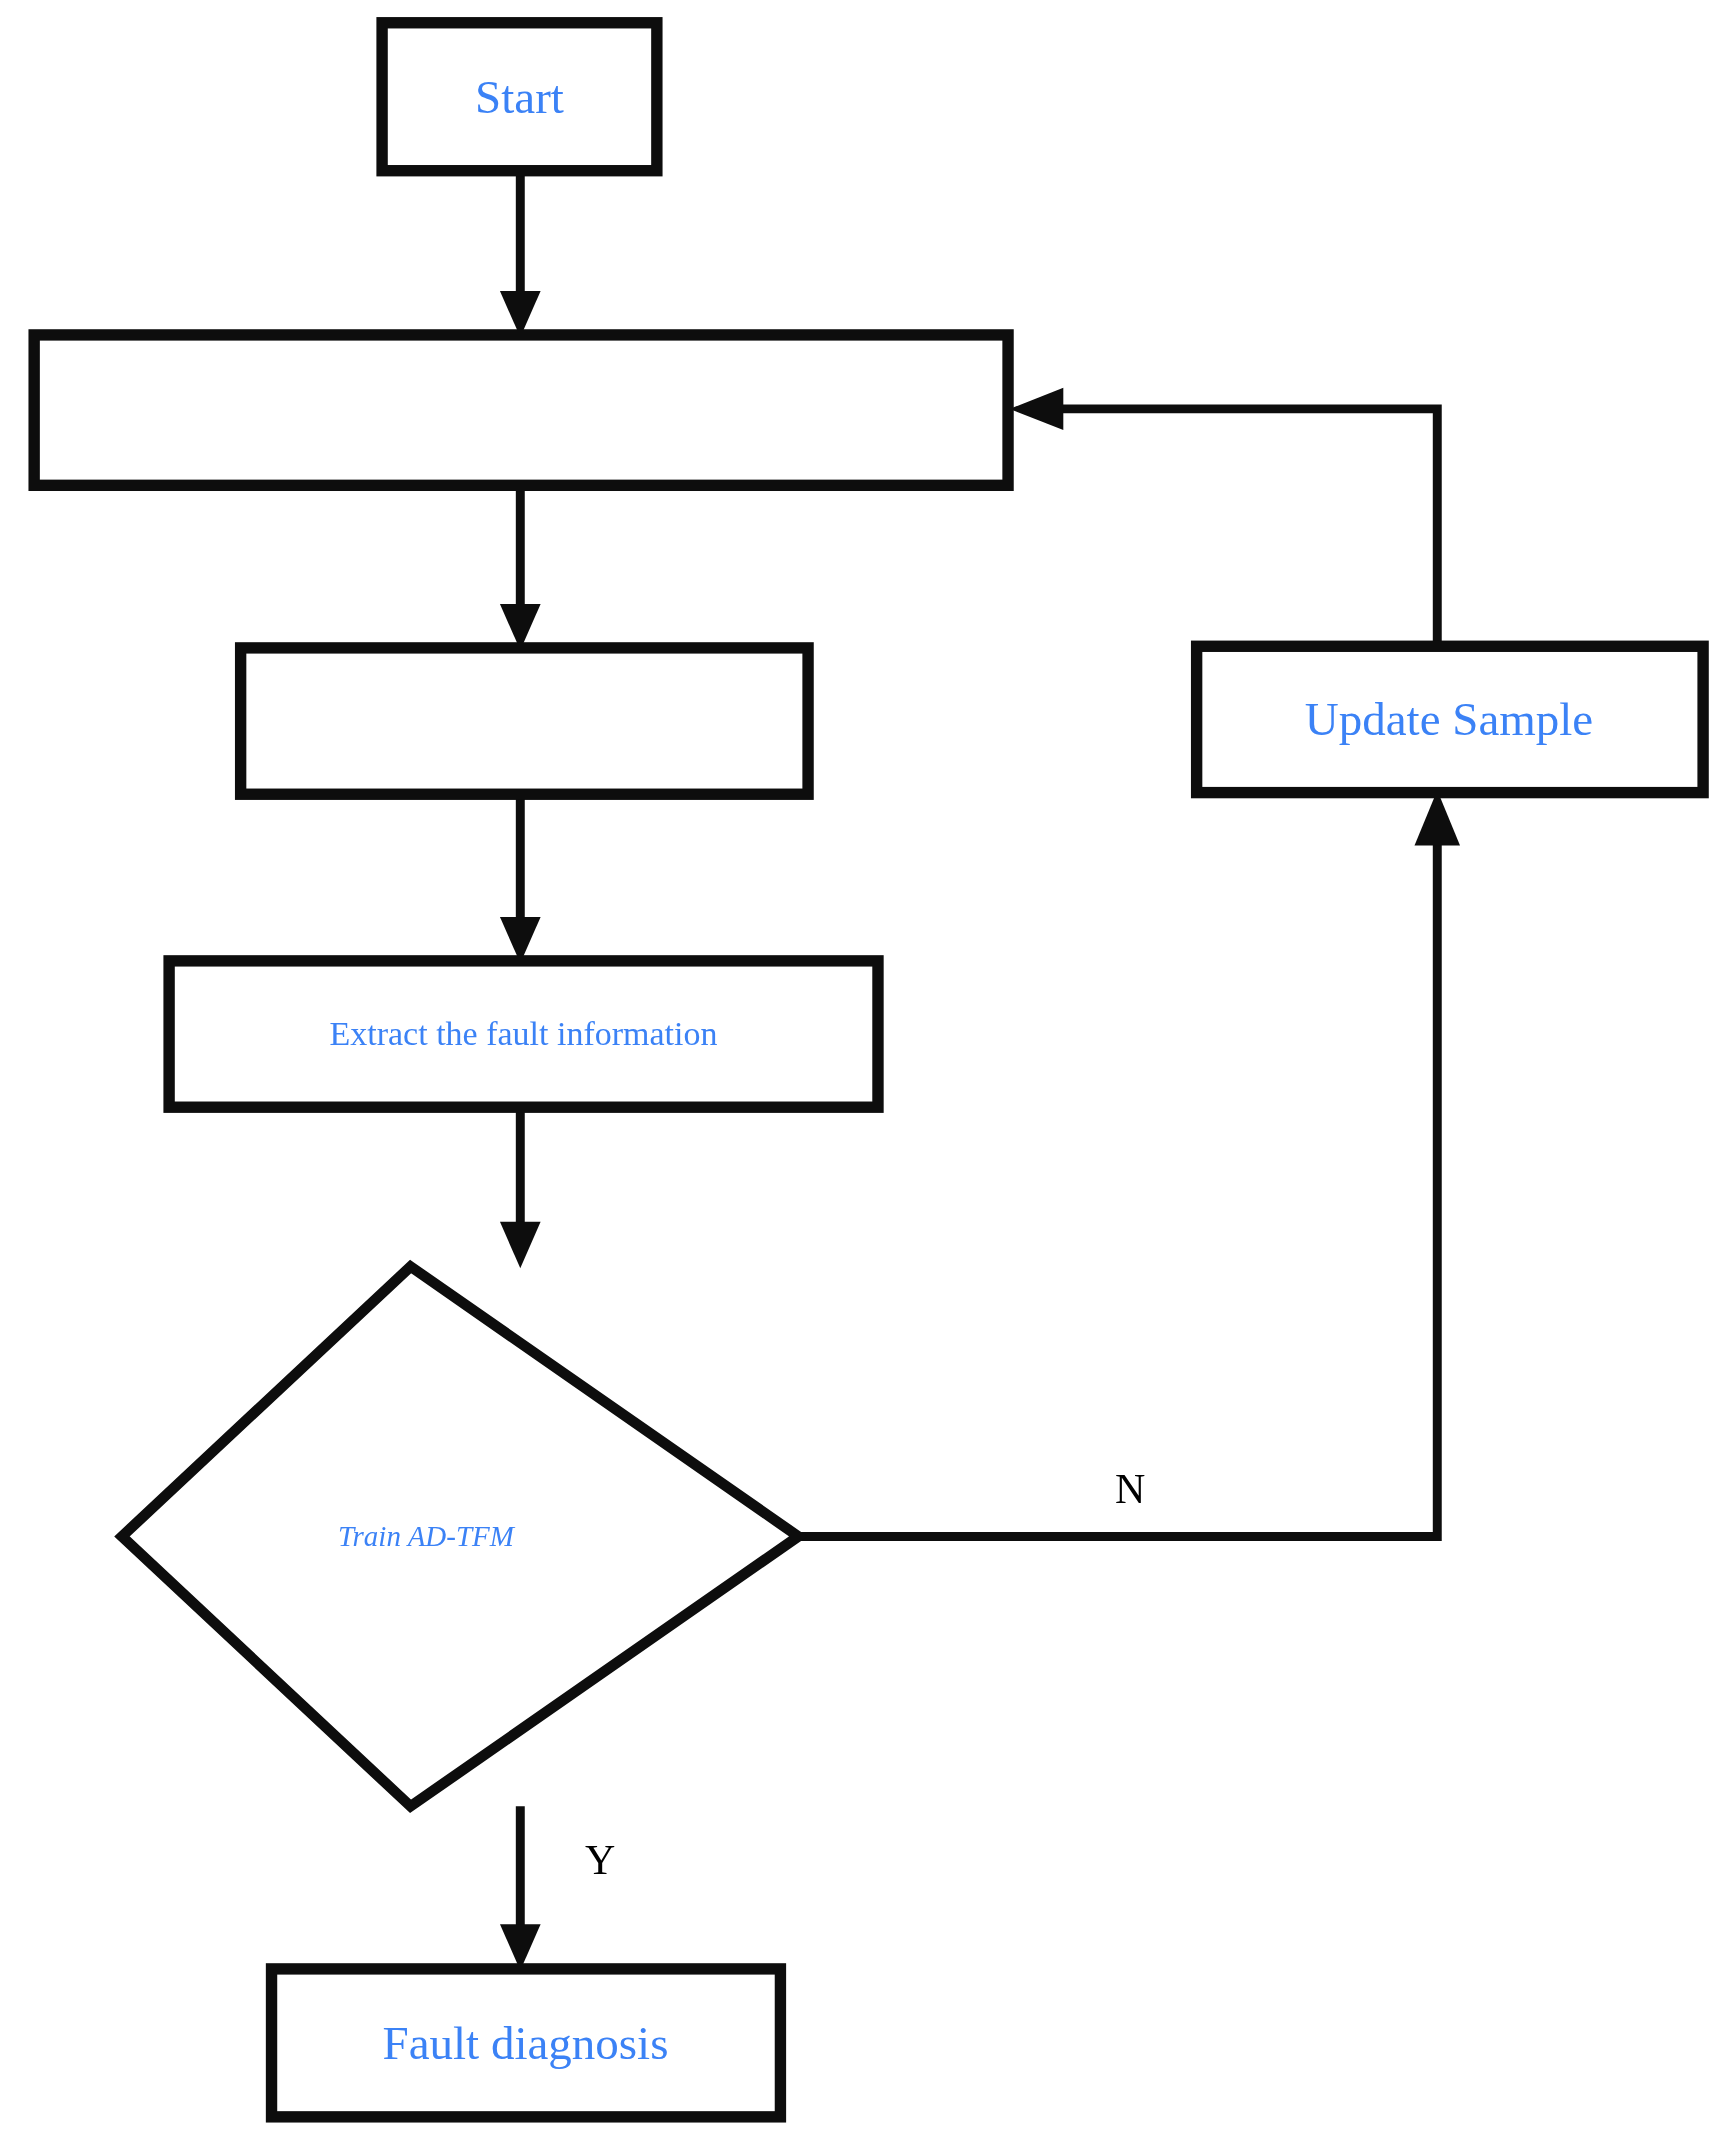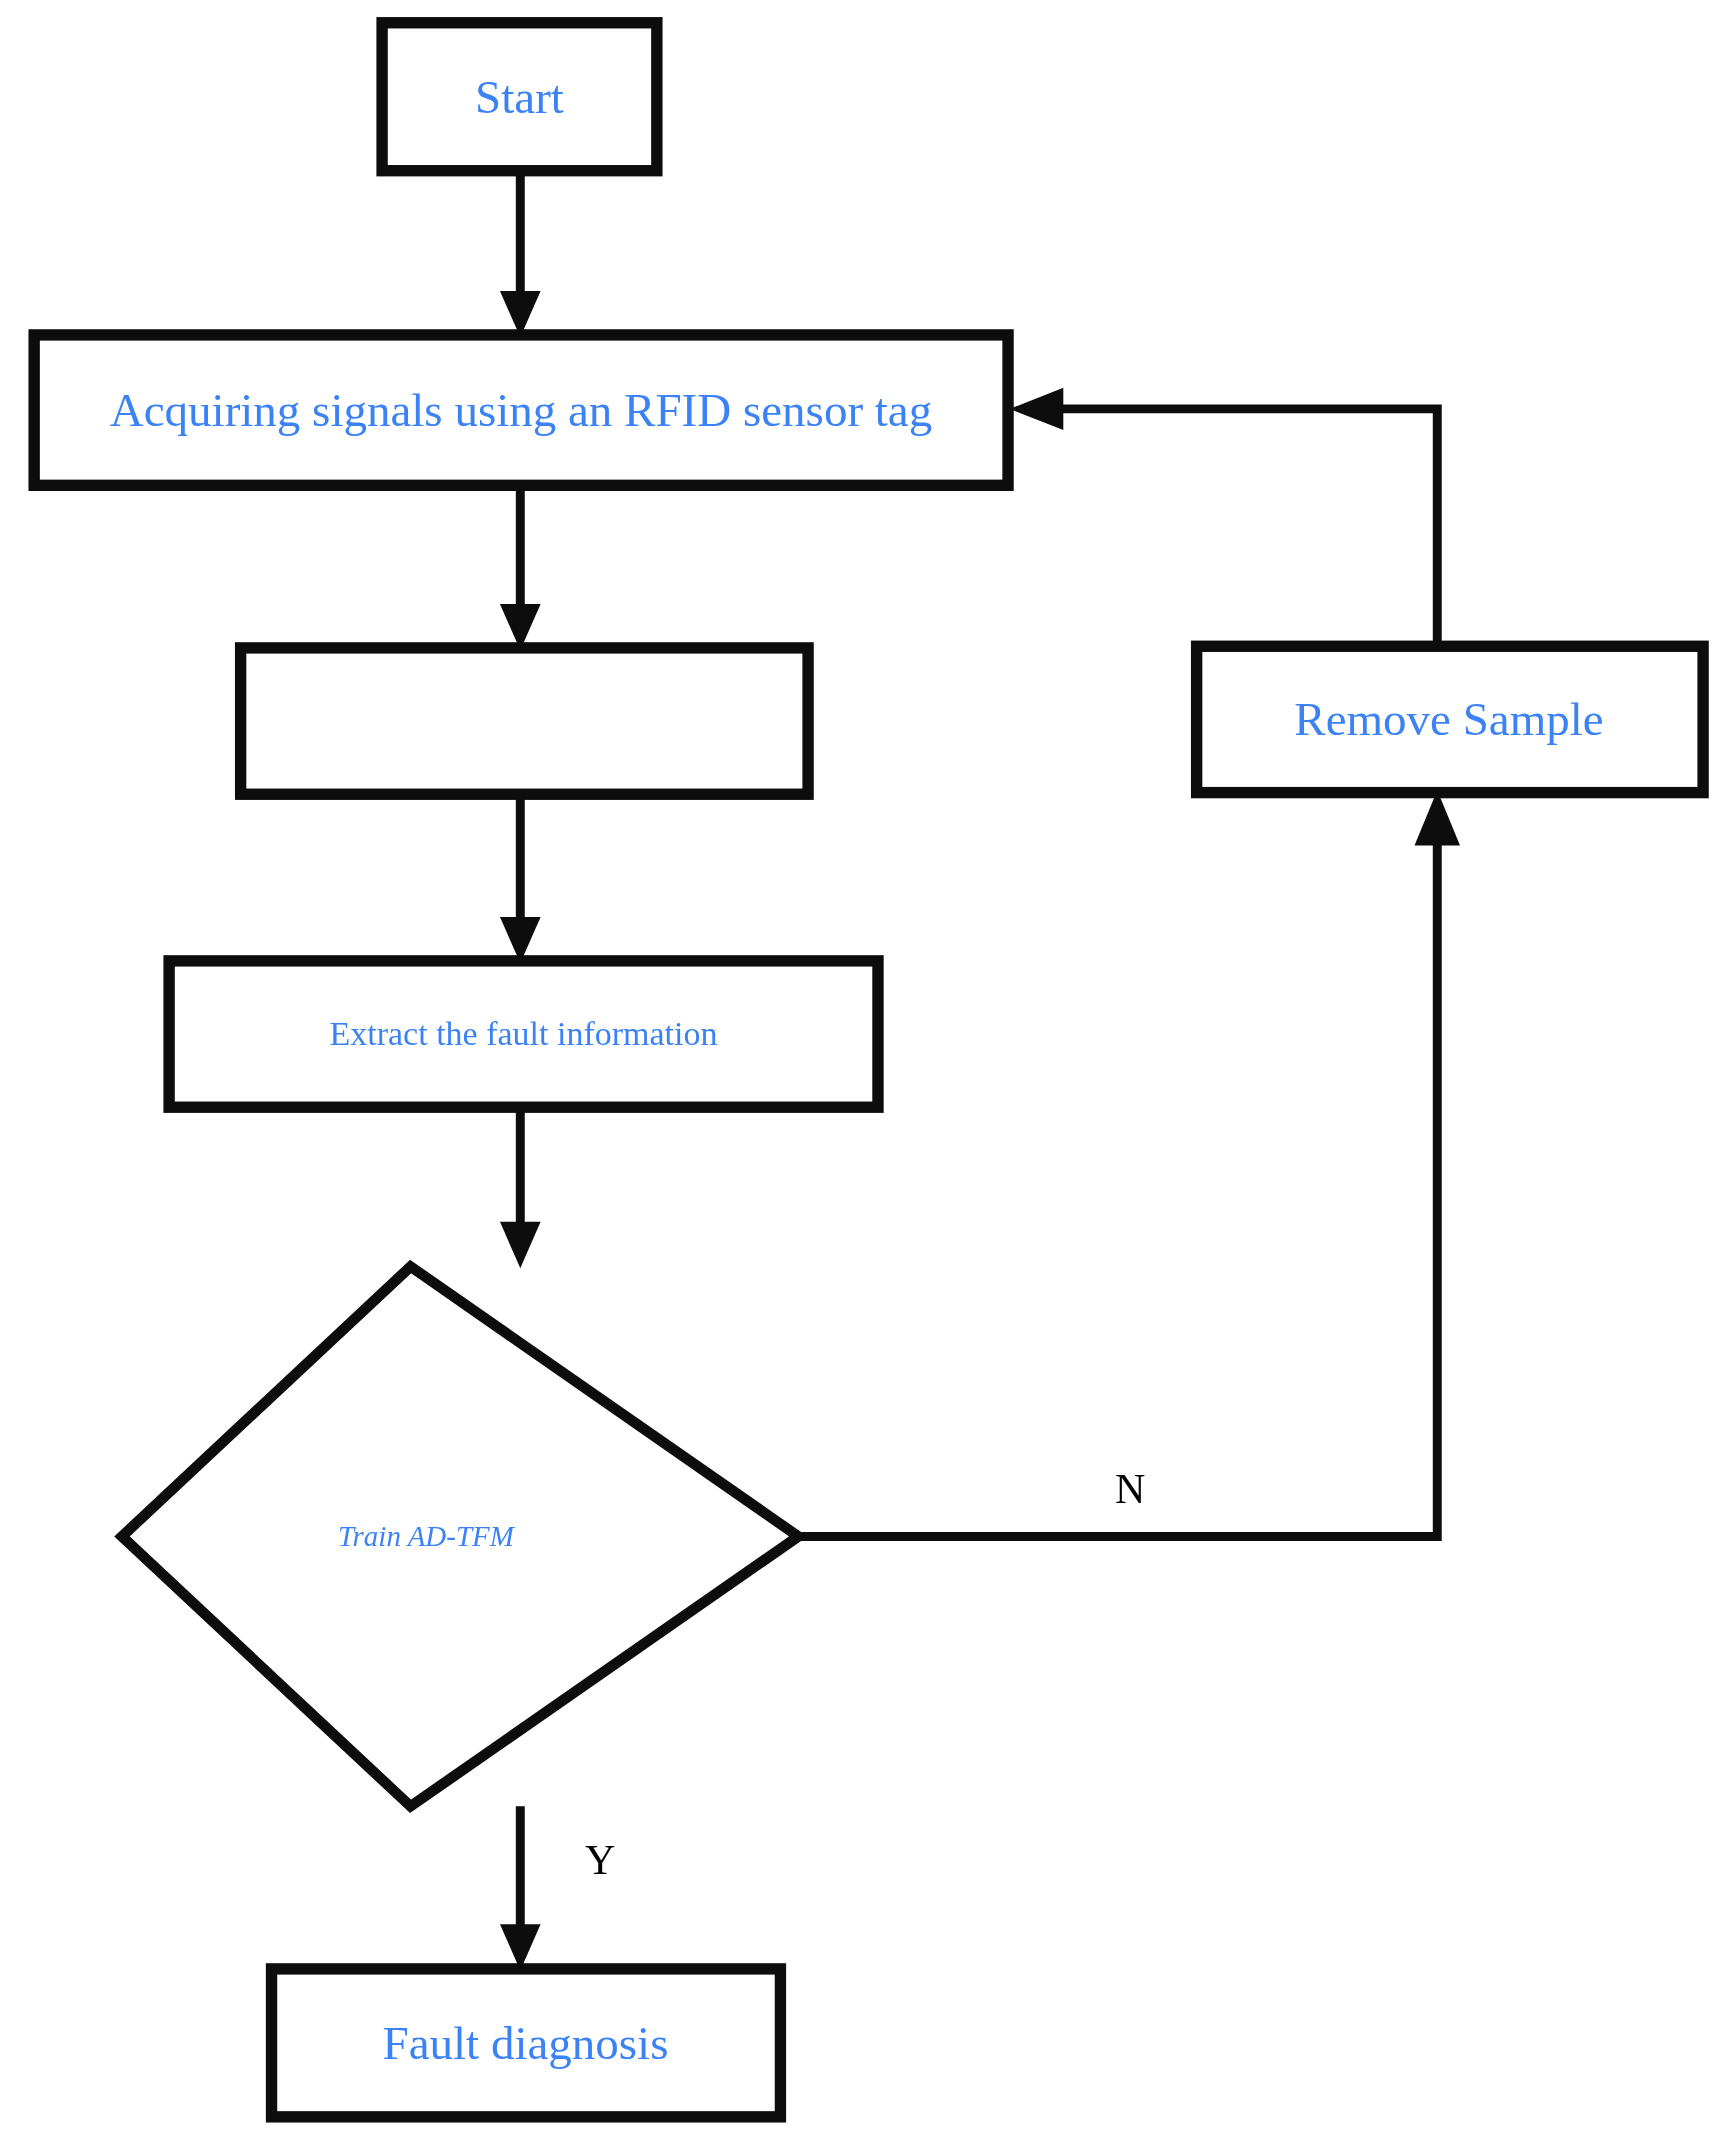--- a/index.html
+++ b/index.html
@@ -105,29 +105,28 @@
       <polygon points="505,1558 982,1890 505,2222 150,1890" stroke-width="13"></polygon>
 
       <rect x="334" y="2422" width="626" height="182"></rect>
 
       <rect x="1472" y="795" width="623" height="180"></rect>
     </g>
   </svg>
 
   <div class="node-label" style="left:382px; top:23px; width:275px; height:148px; font-size:47px;">Start</div>
 
-  <div class="node-label" style="left:34px; top:335px; width:974px; height:150px; font-size:47px;">Acquiring signals using an RFID sensor tag</div>
 
 
   <div class="node-label" style="left:169px; top:961px; width:709px; height:146px; font-size:34px;">Extract the fault information</div>
 
   <div class="node-label" style="left:174px; top:1496px; width:504px; height:81px; font-size:29px;font-style:italic;">Train AD-TFM</div>
 
   <div class="node-label" style="left:271px; top:1969px; width:509px; height:148px; font-size:47px;font-family:Liberation Serif, serif;">Fault diagnosis</div>
 
-  <div class="node-label" style="left:1196px; top:646px; width:506px; height:146px; font-size:47px;">Remove Sample</div>
+  <div class="node-label" style="left:1196px; top:646px; width:506px; height:146px; font-size:47px;">Update Sample</div>
 
   <div class="edge-label" style="left:585px; top:1839px; font-size:42px;">Y</div>
 
   <div class="edge-label" style="left:1115px; top:1468px; font-size:42px;">N</div>
 
 </div>
 
 
 </body></html>

